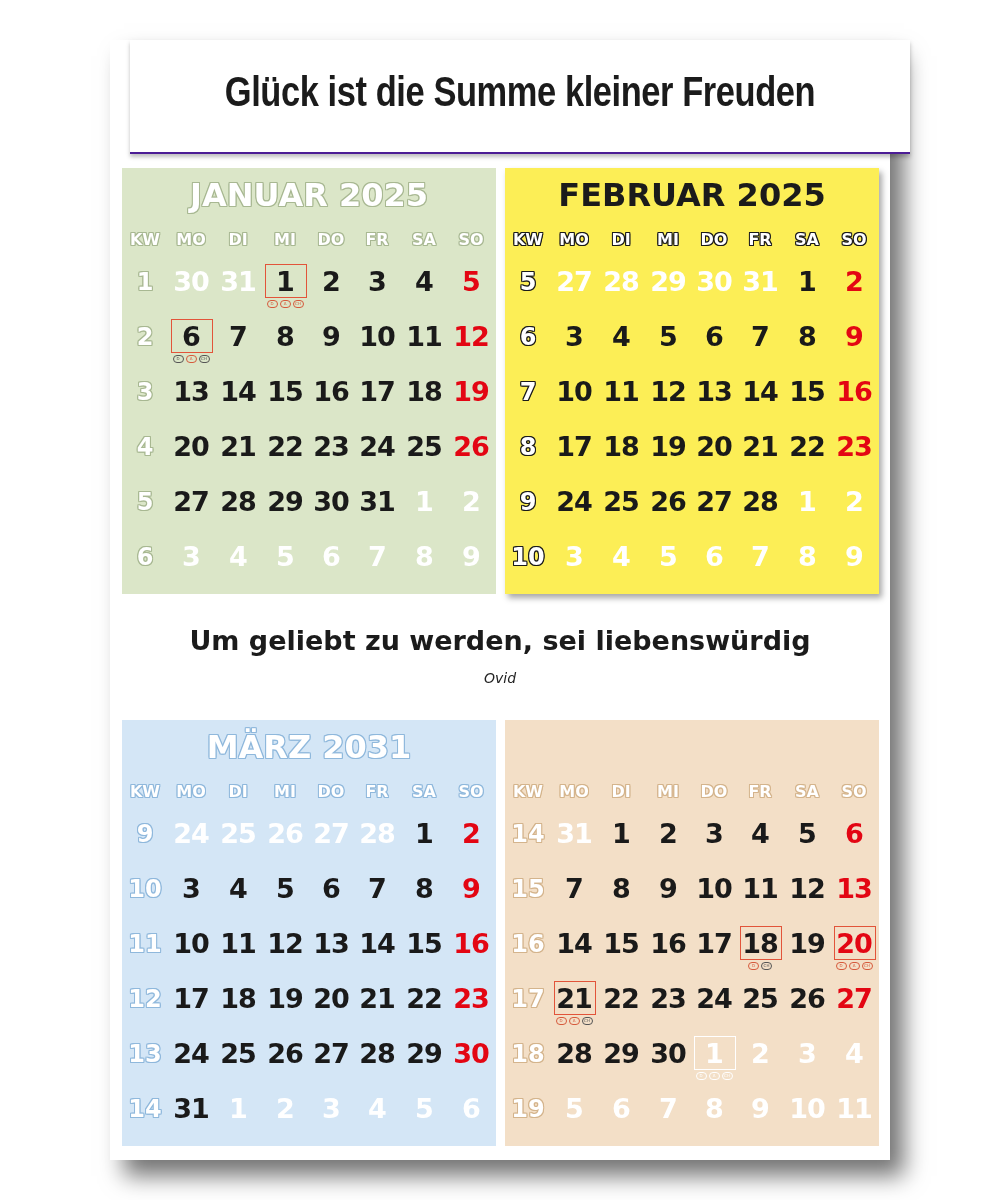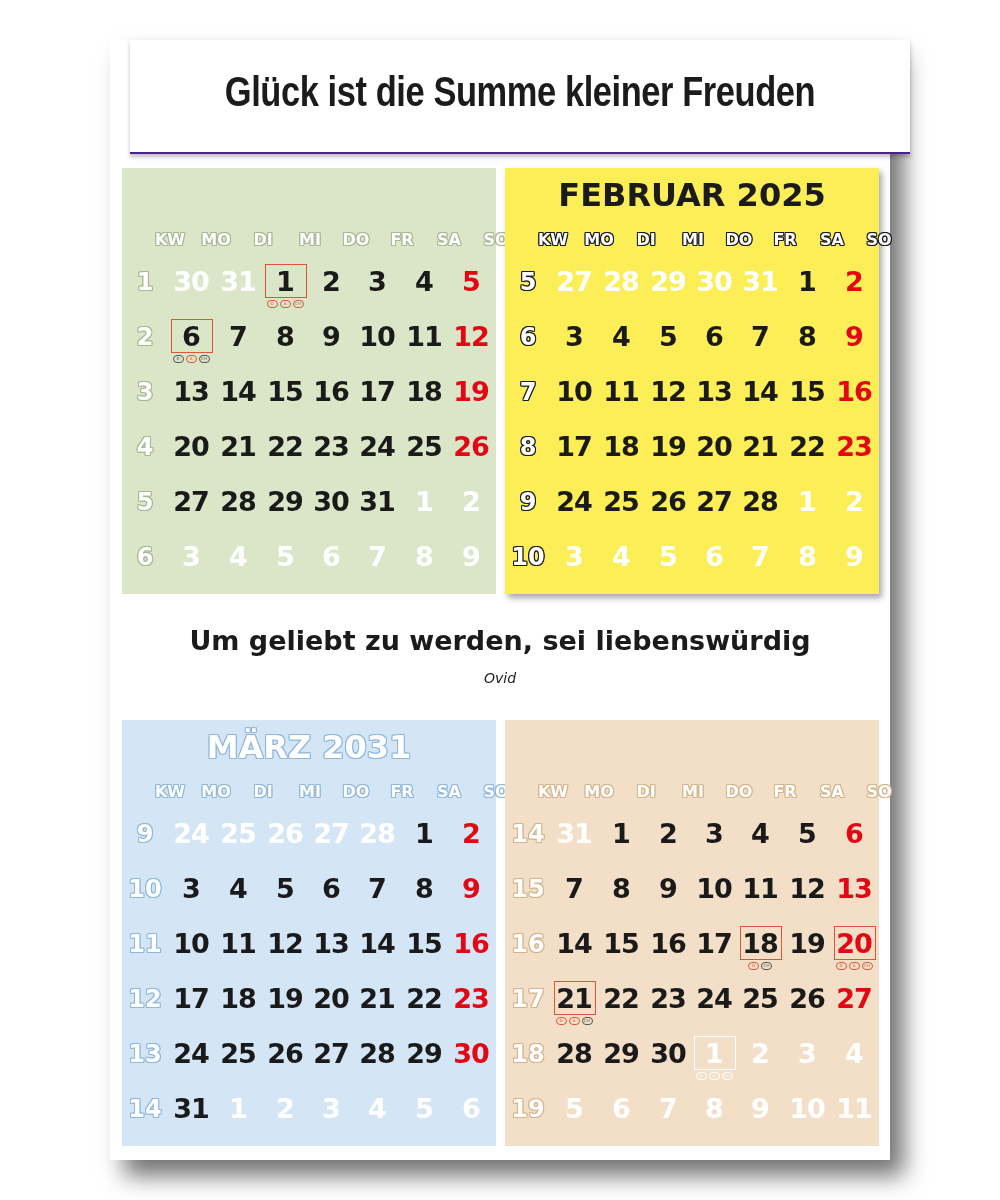--- a/index.html
+++ b/index.html
@@ -14,21 +14,21 @@
                   color:#1b1b1b; transform:scaleX(0.82); letter-spacing:-0.5px; }
   .month { position:absolute; width:374px; height:426px; }
   .month.m0 { left:12px; top:128px; }
   .month.m1 { left:395px; top:128px; box-shadow: 3px 4px 6px rgba(0,0,0,0.35); }
   .month.m2 { left:12px; top:680px; }
   .month.m3 { left:395px; top:680px; }
   .month-title { position:absolute; left:0; right:0; top:8px; text-align:center;
                  font-family:"DejaVu Sans", sans-serif; font-weight:bold; font-size:32px; letter-spacing:0px; }
   .dow-row { position:absolute; left:0; right:0; top:62px; height:22px; }
   .dow { position:absolute; width:46px; text-align:center; font-family:"DejaVu Sans", sans-serif;
-         font-weight:bold; font-size:16px;padding-left:25px; }
+         font-weight:bold; font-size:16px; }
   .week-row { position:absolute; left:0; right:0; height:55px; }
   .kw { position:absolute; width:46px; text-align:center; font-family:"DejaVu Sans", sans-serif;
         font-weight:bold; font-size:24px; top:12px; }
   .day { position:absolute; width:46px; text-align:center; font-family:"DejaVu Sans", sans-serif;
          font-weight:bold; font-size:27px; top:10px; letter-spacing:-1px; }
   .day.cur { color:#1a1a1a; }
   .day.sun { color:#e30613; }
   .day.other { color:#ffffff; }
   .holiday-box { position:absolute; border:1.5px solid #e2543a; width:40px; height:32px; top:8px; }
   .holiday-box.faded { border-color:#ffffff; }
@@ -45,20 +45,21 @@
 </style>
 </head>
 <body>
 
 <div class="sheet">
   <div class="header">
     <div class="header-title">Glück ist die Summe kleiner Freuden</div>
   </div>
 
   <div class="month m0" style="background: rgb(219, 230, 200);">
+      <div class="month-title" style="color: rgb(255, 255, 255); text-shadow: rgb(168, 184, 146) -1px -1px 0px, rgb(168, 184, 146) 1px -1px 0px, rgb(168, 184, 146) -1px 1px 0px, rgb(168, 184, 146) 1px 1px 0px, rgb(168, 184, 146) 0px -1px 0px, rgb(168, 184, 146) 0px 1px 0px, rgb(168, 184, 146) -1px 0px 0px, rgb(168, 184, 146) 1px 0px 0px;">JANUAR 2025</div>
       <div class="dow-row">
         <div class="dow" style="left: 0px; color: rgb(255, 255, 255); text-shadow: rgb(168, 184, 146) -1px -1px 0px, rgb(168, 184, 146) 1px -1px 0px, rgb(168, 184, 146) -1px 1px 0px, rgb(168, 184, 146) 1px 1px 0px, rgb(168, 184, 146) 0px -1px 0px, rgb(168, 184, 146) 0px 1px 0px, rgb(168, 184, 146) -1px 0px 0px, rgb(168, 184, 146) 1px 0px 0px;">KW</div>
         <div class="dow" style="left: 46px; color: rgb(255, 255, 255); text-shadow: rgb(168, 184, 146) -1px -1px 0px, rgb(168, 184, 146) 1px -1px 0px, rgb(168, 184, 146) -1px 1px 0px, rgb(168, 184, 146) 1px 1px 0px, rgb(168, 184, 146) 0px -1px 0px, rgb(168, 184, 146) 0px 1px 0px, rgb(168, 184, 146) -1px 0px 0px, rgb(168, 184, 146) 1px 0px 0px;">MO</div>
         <div class="dow" style="left: 93px; color: rgb(255, 255, 255); text-shadow: rgb(168, 184, 146) -1px -1px 0px, rgb(168, 184, 146) 1px -1px 0px, rgb(168, 184, 146) -1px 1px 0px, rgb(168, 184, 146) 1px 1px 0px, rgb(168, 184, 146) 0px -1px 0px, rgb(168, 184, 146) 0px 1px 0px, rgb(168, 184, 146) -1px 0px 0px, rgb(168, 184, 146) 1px 0px 0px;">DI</div>
         <div class="dow" style="left: 140px; color: rgb(255, 255, 255); text-shadow: rgb(168, 184, 146) -1px -1px 0px, rgb(168, 184, 146) 1px -1px 0px, rgb(168, 184, 146) -1px 1px 0px, rgb(168, 184, 146) 1px 1px 0px, rgb(168, 184, 146) 0px -1px 0px, rgb(168, 184, 146) 0px 1px 0px, rgb(168, 184, 146) -1px 0px 0px, rgb(168, 184, 146) 1px 0px 0px;">MI</div>
         <div class="dow" style="left: 186px; color: rgb(255, 255, 255); text-shadow: rgb(168, 184, 146) -1px -1px 0px, rgb(168, 184, 146) 1px -1px 0px, rgb(168, 184, 146) -1px 1px 0px, rgb(168, 184, 146) 1px 1px 0px, rgb(168, 184, 146) 0px -1px 0px, rgb(168, 184, 146) 0px 1px 0px, rgb(168, 184, 146) -1px 0px 0px, rgb(168, 184, 146) 1px 0px 0px;">DO</div>
         <div class="dow" style="left: 232px; color: rgb(255, 255, 255); text-shadow: rgb(168, 184, 146) -1px -1px 0px, rgb(168, 184, 146) 1px -1px 0px, rgb(168, 184, 146) -1px 1px 0px, rgb(168, 184, 146) 1px 1px 0px, rgb(168, 184, 146) 0px -1px 0px, rgb(168, 184, 146) 0px 1px 0px, rgb(168, 184, 146) -1px 0px 0px, rgb(168, 184, 146) 1px 0px 0px;">FR</div>
         <div class="dow" style="left: 279px; color: rgb(255, 255, 255); text-shadow: rgb(168, 184, 146) -1px -1px 0px, rgb(168, 184, 146) 1px -1px 0px, rgb(168, 184, 146) -1px 1px 0px, rgb(168, 184, 146) 1px 1px 0px, rgb(168, 184, 146) 0px -1px 0px, rgb(168, 184, 146) 0px 1px 0px, rgb(168, 184, 146) -1px 0px 0px, rgb(168, 184, 146) 1px 0px 0px;">SA</div>
         <div class="dow" style="left: 326px; color: rgb(255, 255, 255); text-shadow: rgb(168, 184, 146) -1px -1px 0px, rgb(168, 184, 146) 1px -1px 0px, rgb(168, 184, 146) -1px 1px 0px, rgb(168, 184, 146) 1px 1px 0px, rgb(168, 184, 146) 0px -1px 0px, rgb(168, 184, 146) 0px 1px 0px, rgb(168, 184, 146) -1px 0px 0px, rgb(168, 184, 146) 1px 0px 0px;">SO</div>
       </div>

